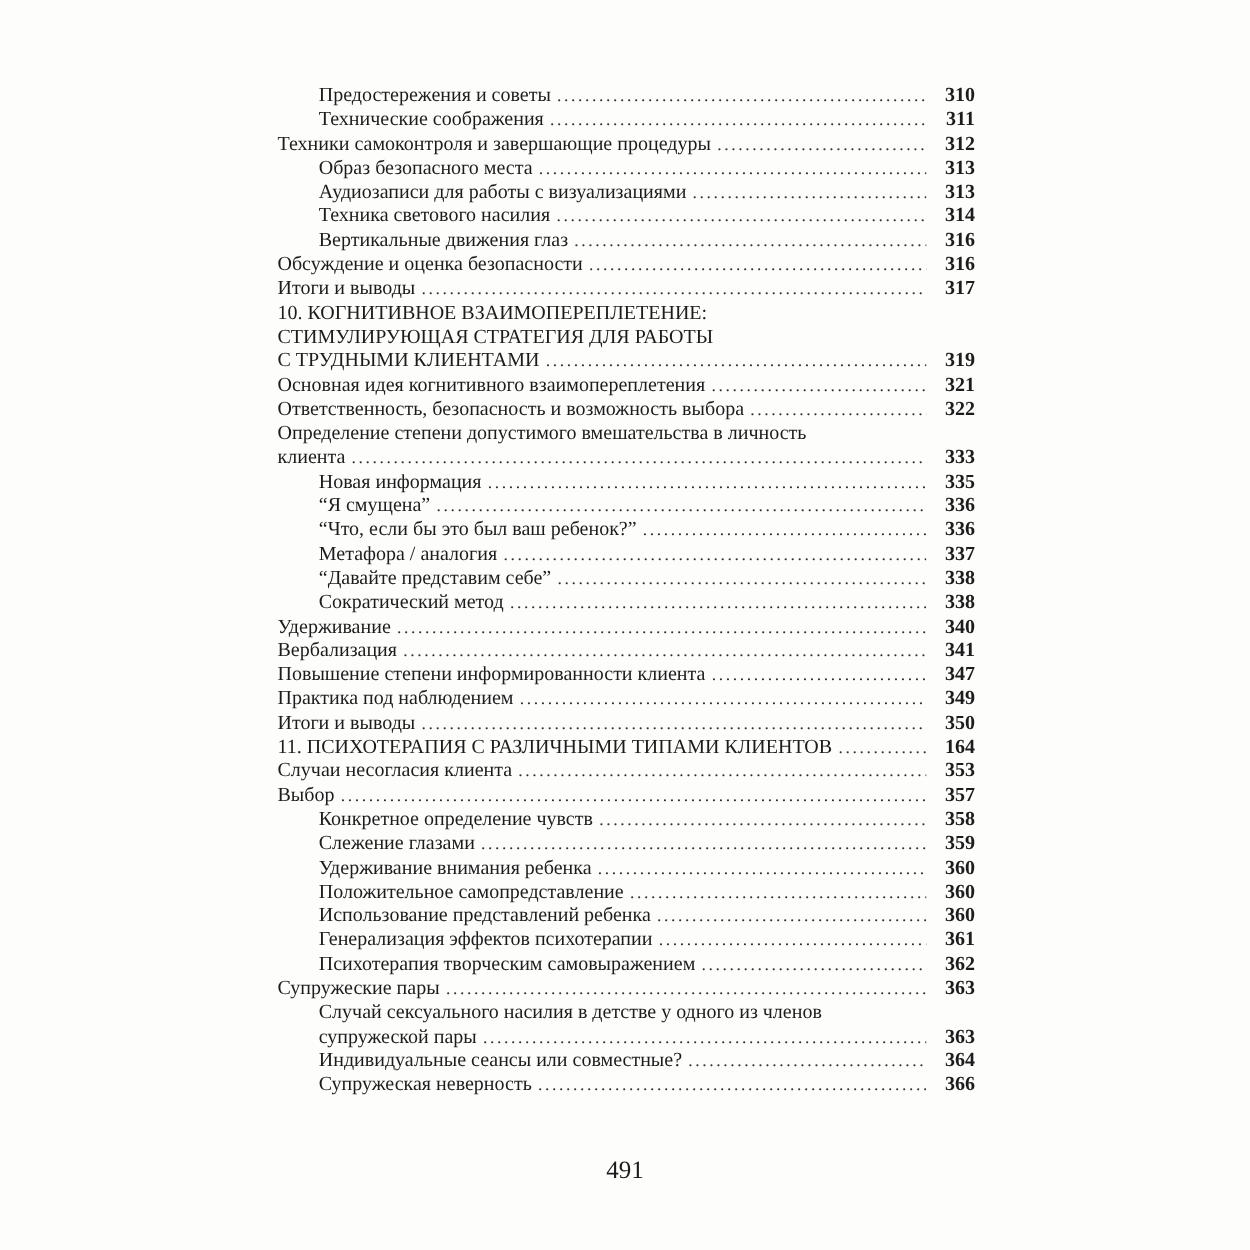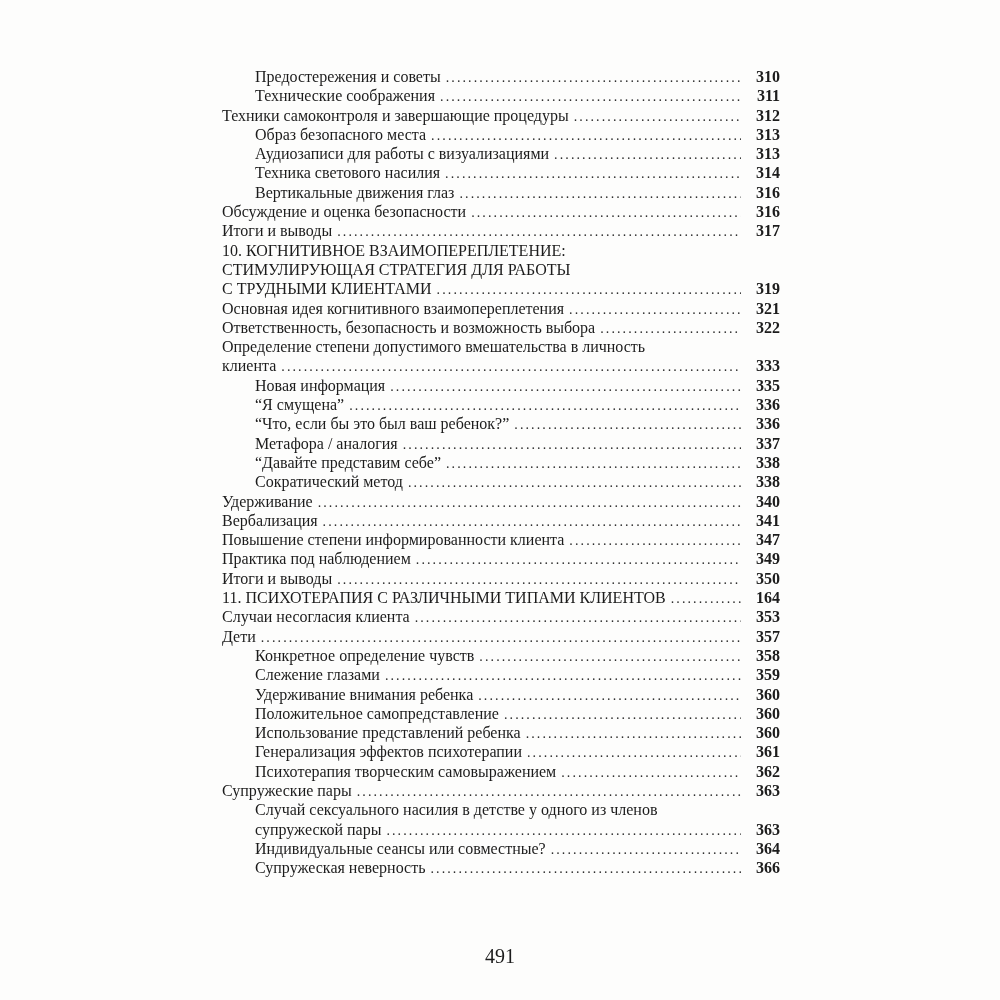--- a/index.html
+++ b/index.html
@@ -46,21 +46,20 @@
     font-weight:bold;
   }
 
   .folio {
     position:absolute;
     left:0; top:925px;
     width:1000px;
     text-align:center;
     font-size:20px;
     line-height:22px;
-    margin-top:20px;
   }
 </style>
 </head>
 <body>
 
 <div class="sheet">
   <main class="toc" id="toc">
   <div class="row indent-2">
     <span class="title">Предостережения и советы</span>
     <span class="leader"></span>
@@ -227,21 +226,21 @@
     <span class="pagenum">164</span>
   </div>
 
   <div class="row indent-1">
     <span class="title">Случаи несогласия клиента</span>
     <span class="leader"></span>
     <span class="pagenum">353</span>
   </div>
 
   <div class="row indent-1">
-    <span class="title">Дети</span>
+    <span class="title">Выбор</span>
     <span class="leader"></span>
     <span class="pagenum">357</span>
   </div>
 
   <div class="row indent-2">
     <span class="title">Конкретное определение чувств</span>
     <span class="leader"></span>
     <span class="pagenum">358</span>
   </div>
 

